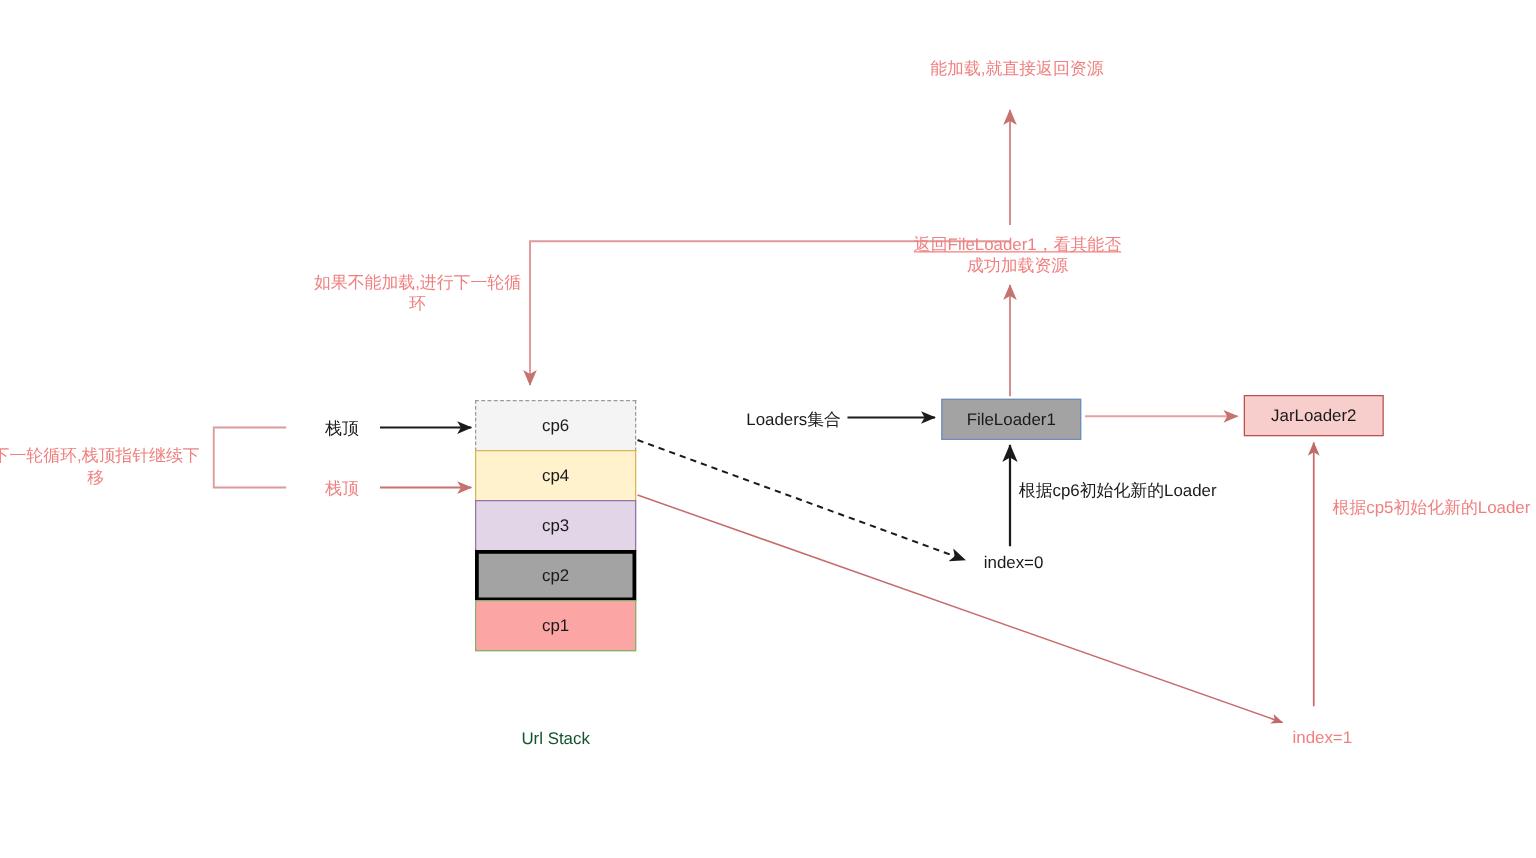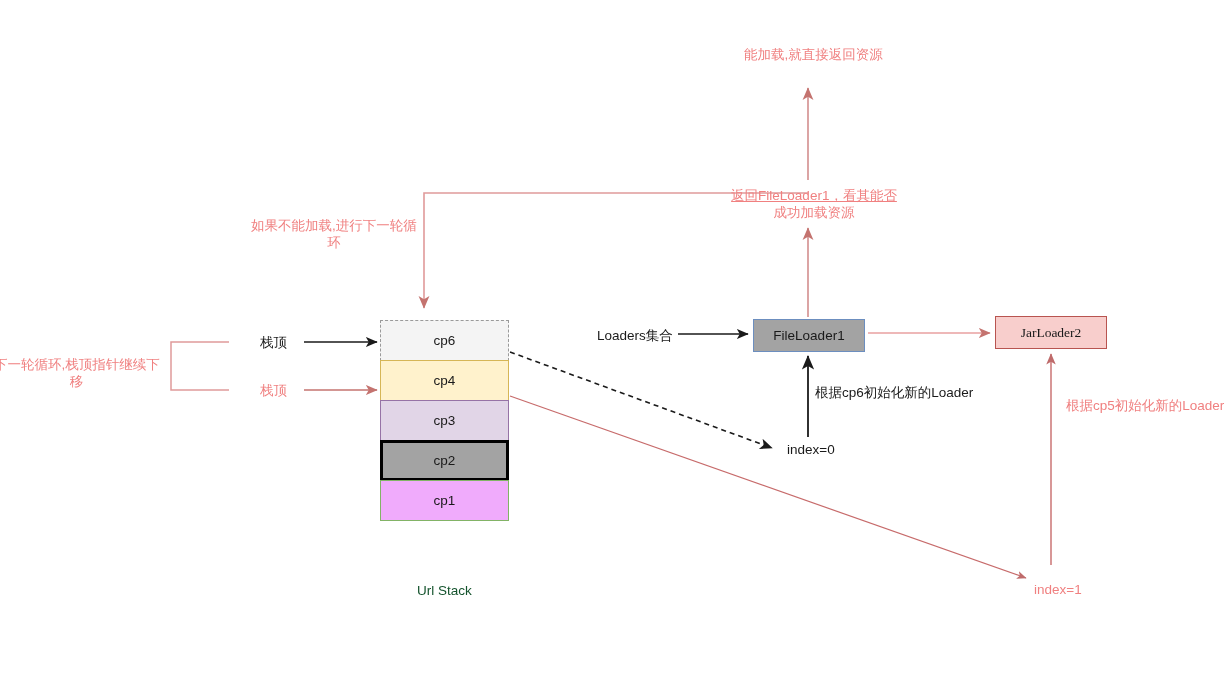--- a/index.html
+++ b/index.html
@@ -72,21 +72,21 @@
   }
   .stack-cell.c3 {
     background: #e1d5e7;
     border: 1px solid #9673a6;
   }
   .stack-cell.c2 {
     background: #a3a3a3;
     border: 3px solid #000000;
   }
   .stack-cell.c1 {
-    background: #f0abfc;
+    background: #fca5a5;
     border: 1px solid #82b366;
   }
   #stack-caption {
     position: absolute;
     left: 380px;
     top: 583px;
     width: 129px;
     text-align: center;
     font-size: 13.5px;
     color: #14532d;
@@ -109,21 +109,20 @@
     background: #a3a3a3;
     border: 1.2px solid #6c8ebf;
   }
   #jar-loader-2 {
     left: 995px;
     top: 316px;
     width: 112px;
     height: 33px;
     background: #f8cecc;
     border: 1.2px solid #b85450;
-    font-family: Liberation Serif, serif;
   }
   
   #watermark {
     position: absolute;
     left: 962px;
     top: 650px;
     font-size: 17px;
     color: #d8d8d8;
     white-space: pre;
   }

